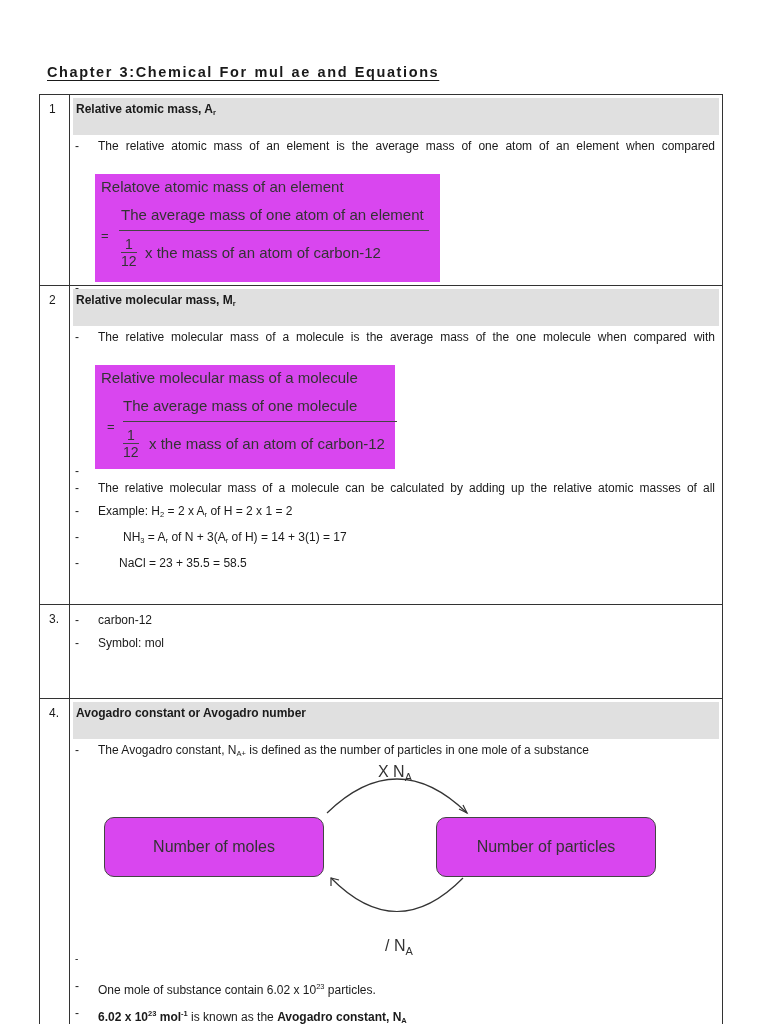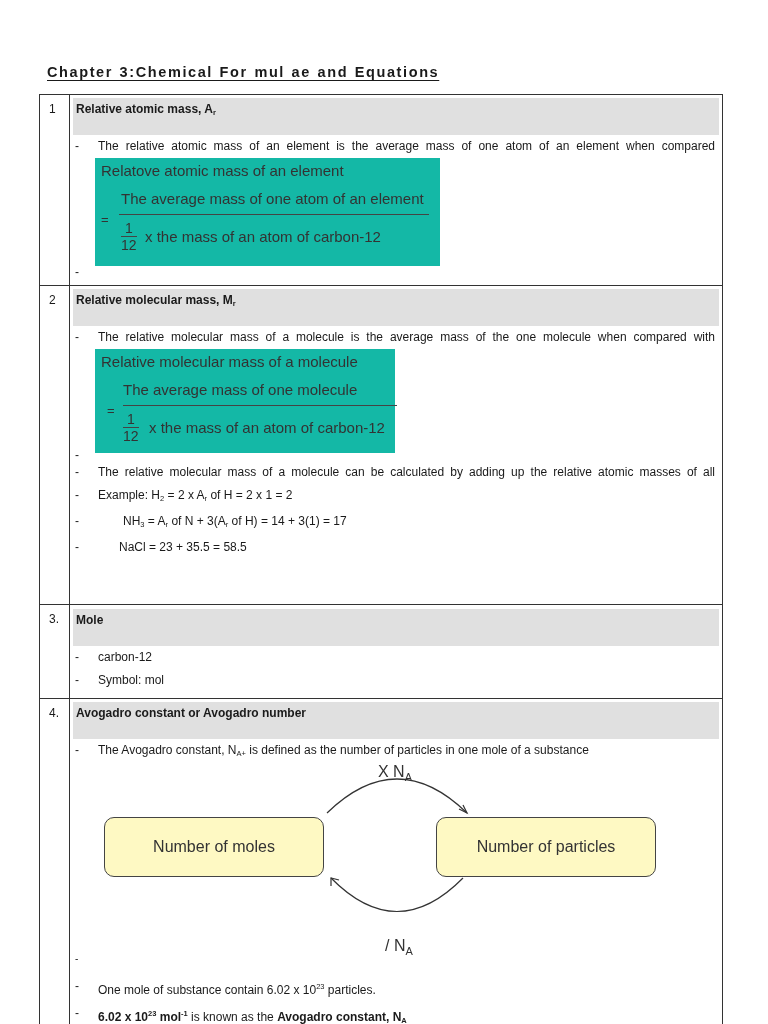--- a/index.html
+++ b/index.html
@@ -28,37 +28,37 @@
     height: 37px; line-height: 22px; padding-left: 3px;
   }
   .line { font-size: 12px; line-height: 23px; position: relative; padding-left: 25px; padding-right: 4px; }
   .line.cont { padding-left: 25px; }
   .dash { position: absolute; left: 2px; top: 0; }
   .justify { text-align: justify; text-align-last: justify; }
   sub, sup { font-size: 7.5px; }
   sub { vertical-align: -2px; }
   sup { vertical-align: 5px; }
   .formula {
-    position: relative; margin-left: 22px; width: 345px; background: #14b8a6;
-    font-size: 15px; color: #333;
+    position: relative; margin-left: 22px; width: 345px; background: #d946ef;
+    font-size: 15px; color: #333; margin-top: 16px;
   }
   .formula .lbl { padding-left: 6px; height: 28px; line-height: 26px; }
   .fr { position: relative; height: 80px; }
   .fr .eq { position: absolute; left: 6px; top: 26px; font-size: 13px; }
   .fr .numr { position: absolute; left: 26px; top: 4px; }
   .fr .bar { position: absolute; left: 24px; top: 28px; height: 1.3px; background: #444; }
   .fr .frac { position: absolute; left: 26px; top: 34px; font-size: 14px; text-align: center; line-height: 16px; }
   .fr .frac .one { display: block; border-bottom: 1px solid #444; padding: 0 2px; }
   .fr .den { position: absolute; left: 50px; top: 42px; }
   .small-dash { font-size: 12px; padding-left: 2px; line-height: 12px; height: 12px; }
   .diagram { position: relative; height: 210px; margin-left: 22px; }
   .box {
     position: absolute; border: 1.3px solid #444; border-radius: 10px;
     font-size: 16px; color: #333; display: flex; align-items: center; justify-content: center;
-    background: #fef9c3;
+    background: #d946ef;
   }
   .nlab { position: absolute; font-size: 16px; color: #333; }
   .nlab sub { font-size: 11px; vertical-align: -4px; }
   b { font-weight: bold; }
 </style>
 </head>
 <body>
 
 <div class="title">Chapter 3:Chemical For mul ae and Equations</div>
 
@@ -102,21 +102,20 @@
       <div class="line justify"><span class="dash">-</span><span>The relative molecular mass of a molecule can be calculated by adding up the relative atomic masses of all</span></div>
       <div class="line"><span class="dash">-</span><span>Example: H</span><sub>2</sub><span> = 2 x A</span><sub>r</sub><span> of H = 2 x 1 = 2</span></div>
       <div class="line" style="padding-left:50px"><span class="dash">-</span><span>NH</span><sub>3</sub><span> = A</span><sub>r</sub><span> of N + 3(A</span><sub>r</sub><span> of H) = 14 + 3(1) = 17</span></div>
       <div class="line" style="padding-left:46px"><span class="dash">-</span><span>NaCl = 23 + 35.5 = 58.5</span></div>
     </div>
   </div>
 
   <div class="row" style="height:93px">
     <div class="num">3.</div>
     <div class="content" style="padding-top:4px">
-      <div class="heading">Mole</div>
       <div class="line justify"><span class="dash">-</span></div>
       <div class="line cont">carbon-12</div>
       <div class="line"><span class="dash">-</span><span>Symbol: mol</span></div>
     </div>
   </div>
 
   <div class="row" style="height:330px">
     <div class="num">4.</div>
     <div class="content">
       <div class="heading">Avogadro constant or Avogadro number</div>

